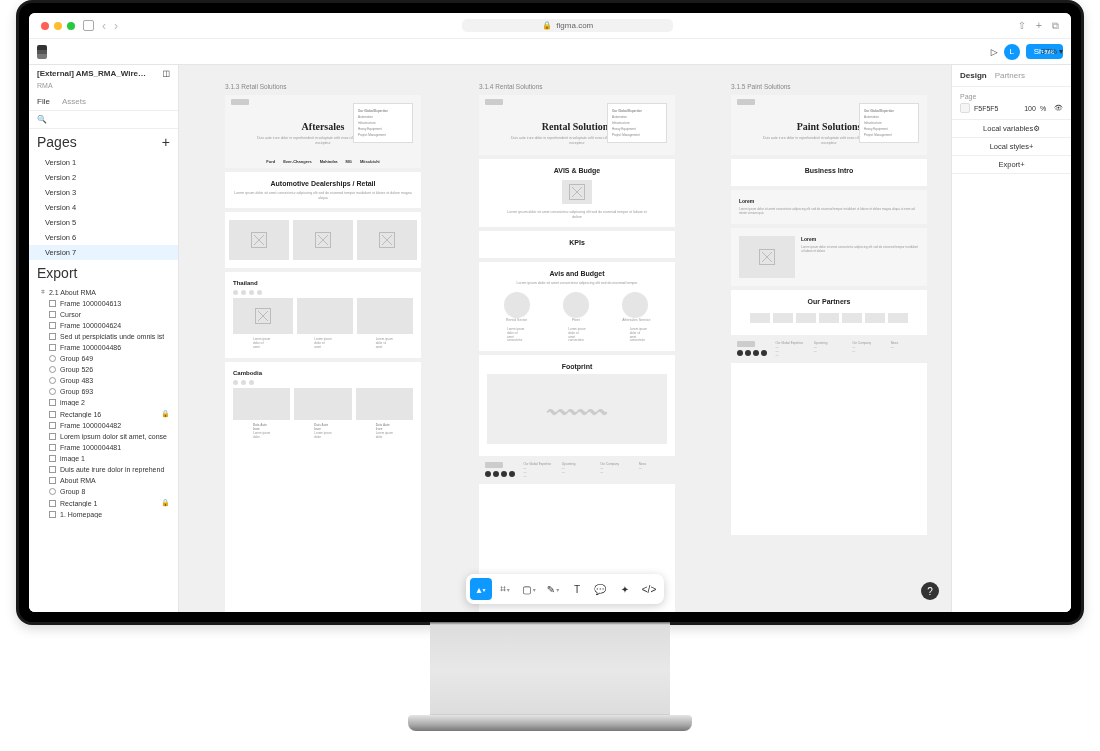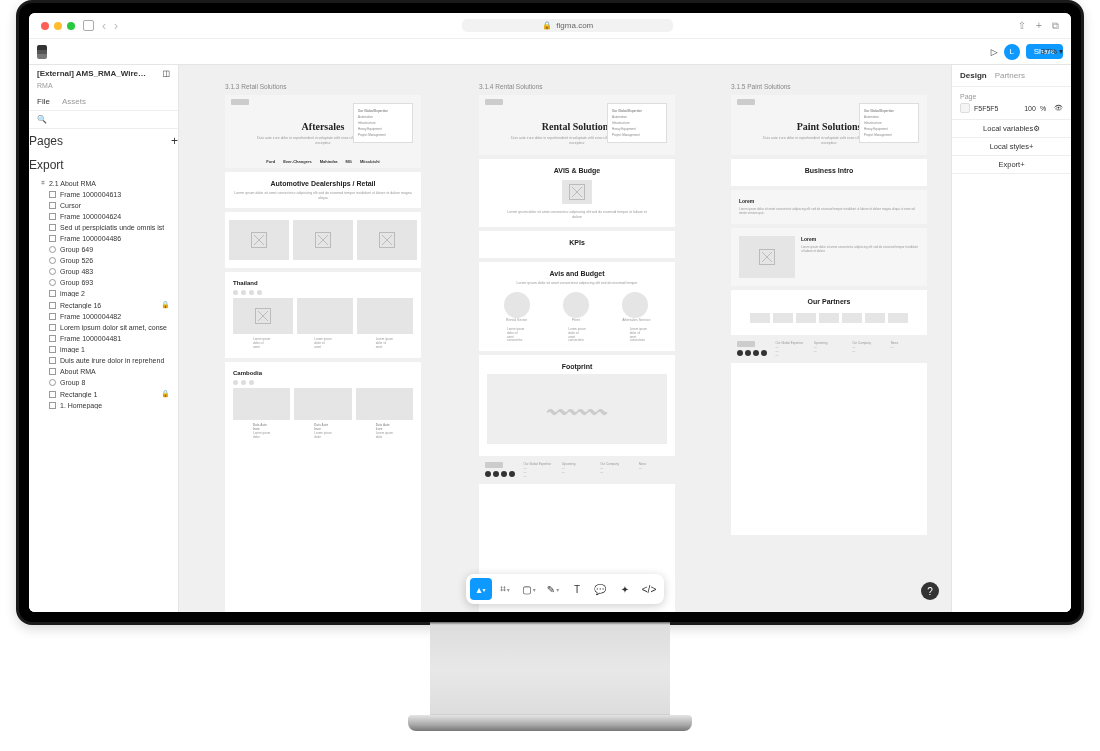--- a/index.html
+++ b/index.html
@@ -27,21 +27,21 @@
 .shareb{background:#0d99ff;color:#fff;font-size:8px;padding:3px 8px;border-radius:4px;border:none}
 .playb{color:#333;font-size:9px}
 .leftpanel{width:150px;background:#fff;border-right:1px solid #e5e5e5;margin-top:26px;overflow:hidden;font-size:8px;color:#333}
 .lprow{padding:4px 8px;display:flex;align-items:center;justify-content:space-between}
 .lpfn{font-weight:600;font-size:8px;overflow:hidden;text-overflow:ellipsis;white-space:nowrap;max-width:110px}
 .lpsub{color:#999;font-size:7px;padding:0 8px 4px}
 .lptabs{display:flex;gap:12px;padding:4px 8px;border-bottom:1px solid #eee}
 .lptab{font-size:8px;color:#999}
 .lptab.a{color:#333;font-weight:400}
 .lpsearch{padding:4px 8px;border-bottom:1px solid #eee;color:#999}
-.lpsection{padding:5px 0;font-size:12px;color:#333;display:flex;justify-content:space-between;align-items:flex-end}
+.lpsection{padding:5px 8px;font-size:14px;color:#333;display:flex;justify-content:space-between;align-items:flex-end}
 .lpitem{padding:3px 8px 3px 16px;font-size:7.5px;color:#333;cursor:pointer}
 .lpitem.sel{background:#e8f4ff}
 .lplayer{padding:2px 8px 2px 20px;font-size:7px;color:#333;display:flex;align-items:center;gap:4px;white-space:nowrap;overflow:hidden;text-overflow:ellipsis}
 .lico{width:7px;height:7px;border:1px solid #999;flex-shrink:0}
 .lico.c{border-radius:50%}
 .canvas{flex:1;margin-top:26px;background:#f0f0f0;position:relative;overflow:hidden}
 .artboard{position:absolute;background:#fff}
 .ablabel{position:absolute;top:-12px;left:0;font-size:6.5px;color:#888}
 .ab1{left:46px;top:30px;width:196px;height:518px}
 .ab2{left:300px;top:30px;width:196px;height:550px}
@@ -144,20 +144,29 @@
  <div class="lpsub">RMA</div>
  <div class="lptabs">
    <span class="lptab a">File</span>
    <span class="lptab">Assets</span>
  </div>
  <div class="lpsearch">🔍</div>
  <div class="lpsection">
               <span>Pages</span>
               <span>+</span>
             </div>
+ <div id="pages-list">
+              <div class="lpitem">Version 1</div>
+              <div class="lpitem">Version 2</div>
+              <div class="lpitem">Version 3</div>
+              <div class="lpitem">Version 4</div>
+              <div class="lpitem">Version 5</div>
+              <div class="lpitem">Version 6</div>
+              <div class="lpitem sel">Version 7</div>
+            </div>
  <div class="lpsection">
               <span>Export</span>
             </div>
  <div class="lplayer" style="padding-left:12px">
               <span>⌗</span>
               <span>2.1 About RMA</span>
             </div>
  <div id="layers-list">
               <div class="lplayer">
                 <span class="lico"></span>

